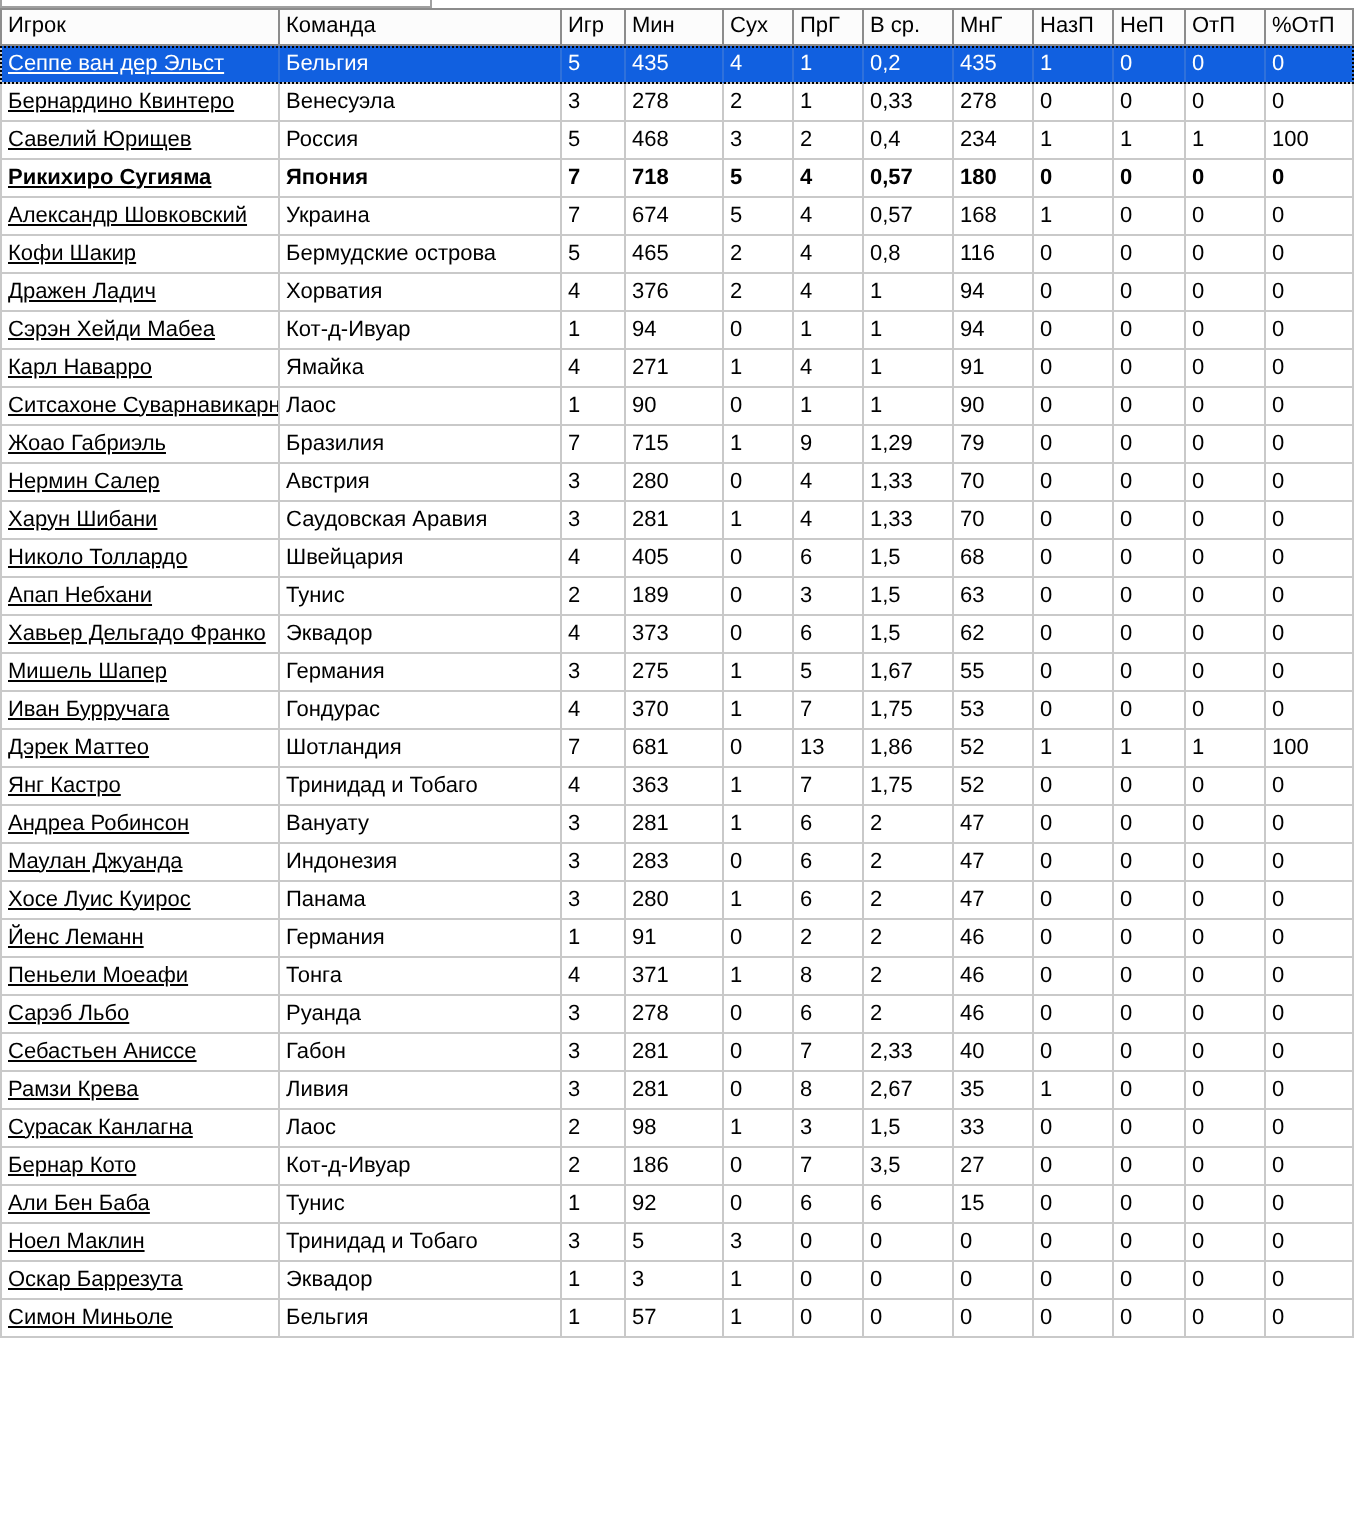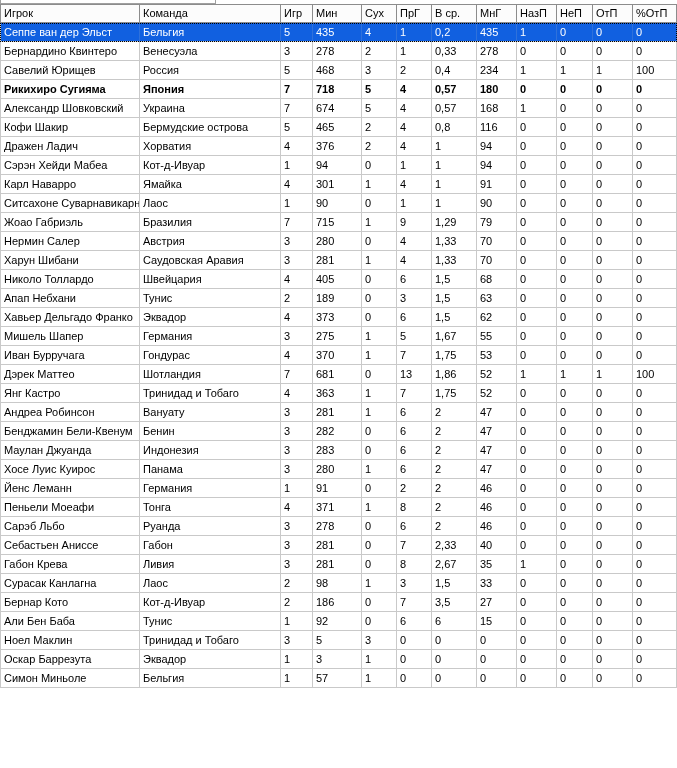--- a/index.html
+++ b/index.html
@@ -59,20 +59,21 @@
   th:first-child {
     border-left: 1px solid var(--color-header_border, #8c8c8c);
   }
   td {
     border-right: 1px solid var(--color-gridline, #c9c9c9);
     border-bottom: 1px solid var(--color-gridline, #c9c9c9);
     background: #fff;
   }
   td:first-child {
     border-left: 1px solid var(--color-gridline, #c9c9c9);
+    text-decoration: underline;
   }
   tr.selected td {
     background: var(--color-selection, #1160e0);
     color: #fff;
     border-right-color: #2f71db;
   }
   tr.selected {
     outline: 1px dotted #000;
     outline-offset: -1px;
   }
@@ -228,21 +229,21 @@
         <td>94</td>
         <td>0</td>
         <td>0</td>
         <td>0</td>
         <td>0</td>
       </tr>
       <tr>
         <td>Карл Наварро</td>
         <td>Ямайка</td>
         <td>4</td>
-        <td>301</td>
+        <td>271</td>
         <td>1</td>
         <td>4</td>
         <td>1</td>
         <td>91</td>
         <td>0</td>
         <td>0</td>
         <td>0</td>
         <td>0</td>
       </tr>
       <tr>
@@ -407,34 +408,20 @@
         <td>1</td>
         <td>6</td>
         <td>2</td>
         <td>47</td>
         <td>0</td>
         <td>0</td>
         <td>0</td>
         <td>0</td>
       </tr>
       <tr>
-        <td>Бенджамин Бели-Квенум</td>
-        <td>Бенин</td>
-        <td>3</td>
-        <td>282</td>
-        <td>0</td>
-        <td>6</td>
-        <td>2</td>
-        <td>47</td>
-        <td>0</td>
-        <td>0</td>
-        <td>0</td>
-        <td>0</td>
-      </tr>
-      <tr>
         <td>Маулан Джуанда</td>
         <td>Индонезия</td>
         <td>3</td>
         <td>283</td>
         <td>0</td>
         <td>6</td>
         <td>2</td>
         <td>47</td>
         <td>0</td>
         <td>0</td>
@@ -505,21 +492,21 @@
         <td>0</td>
         <td>7</td>
         <td>2,33</td>
         <td>40</td>
         <td>0</td>
         <td>0</td>
         <td>0</td>
         <td>0</td>
       </tr>
       <tr>
-        <td>Габон Крева</td>
+        <td>Рамзи Крева</td>
         <td>Ливия</td>
         <td>3</td>
         <td>281</td>
         <td>0</td>
         <td>8</td>
         <td>2,67</td>
         <td>35</td>
         <td>1</td>
         <td>0</td>
         <td>0</td>

